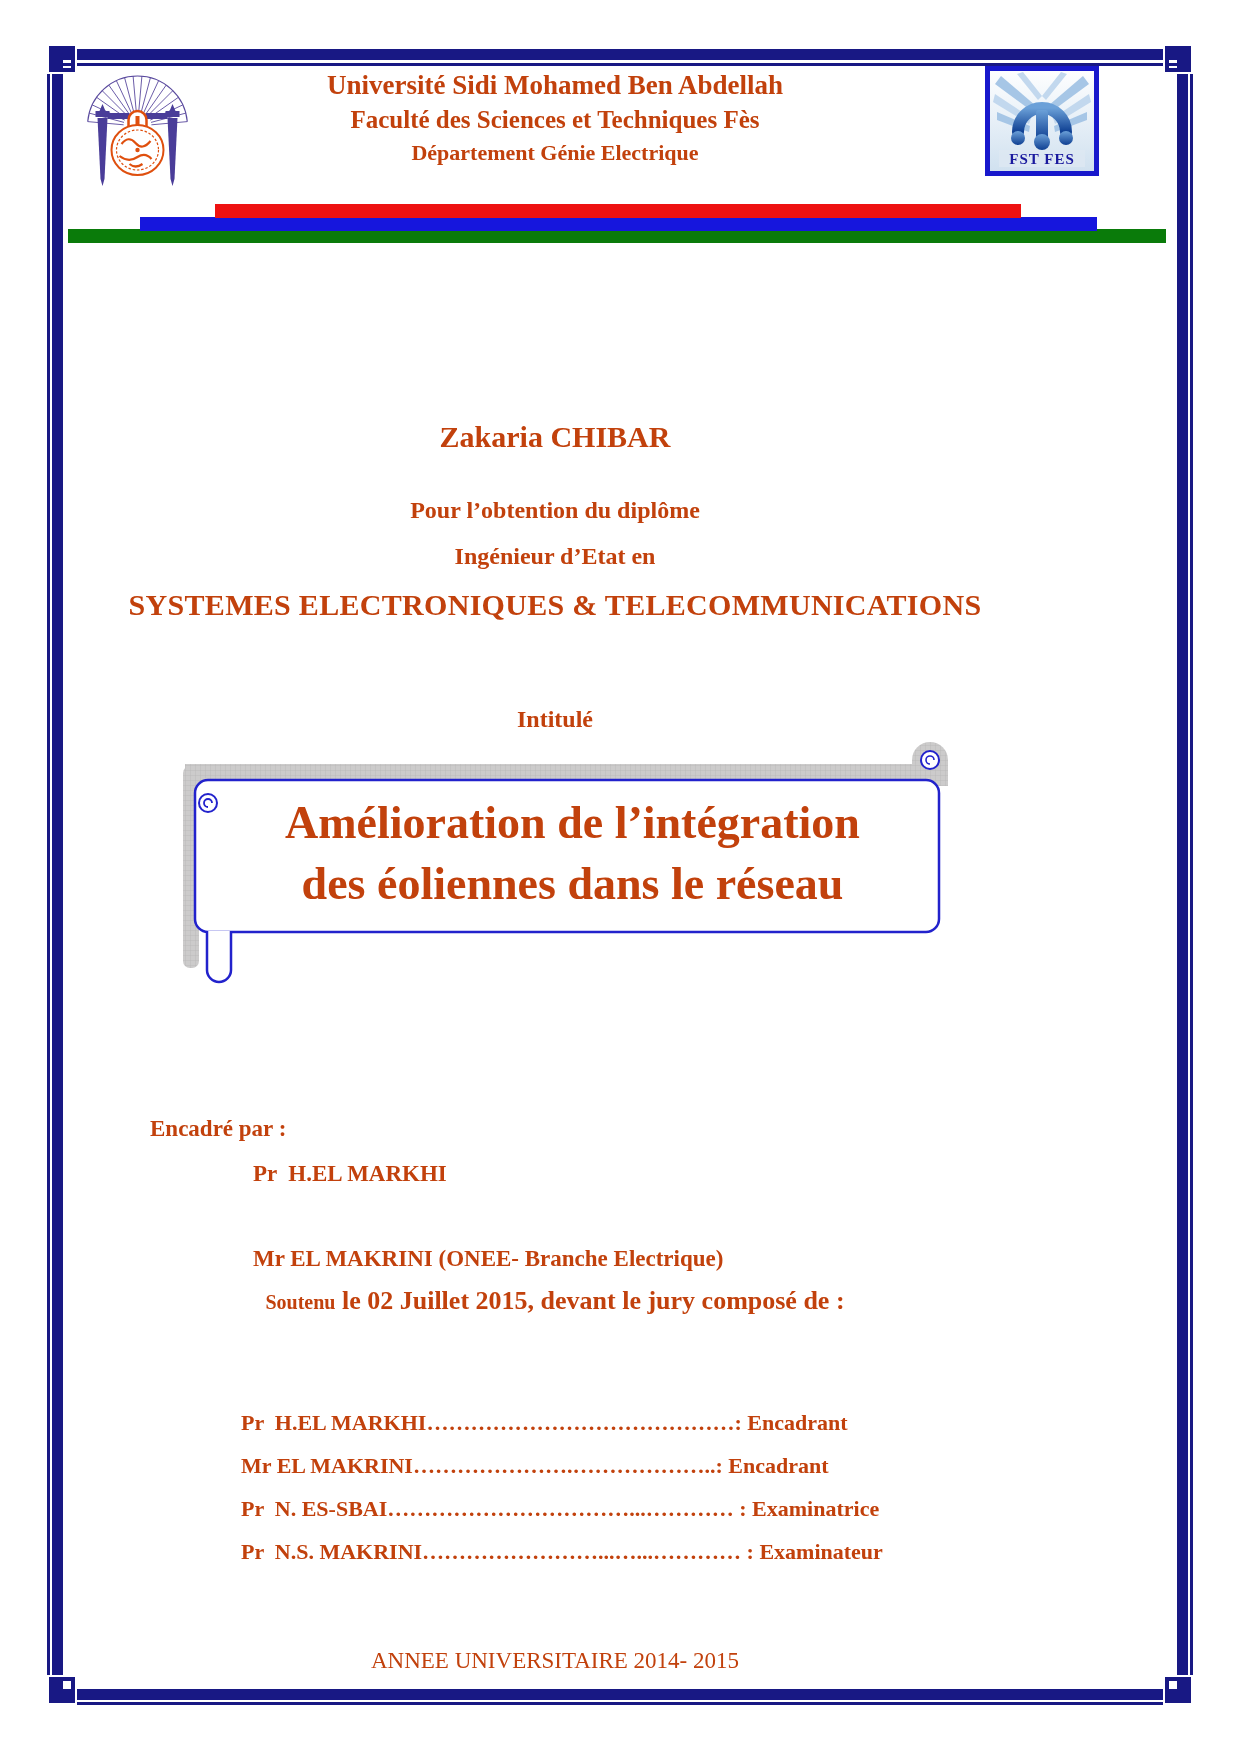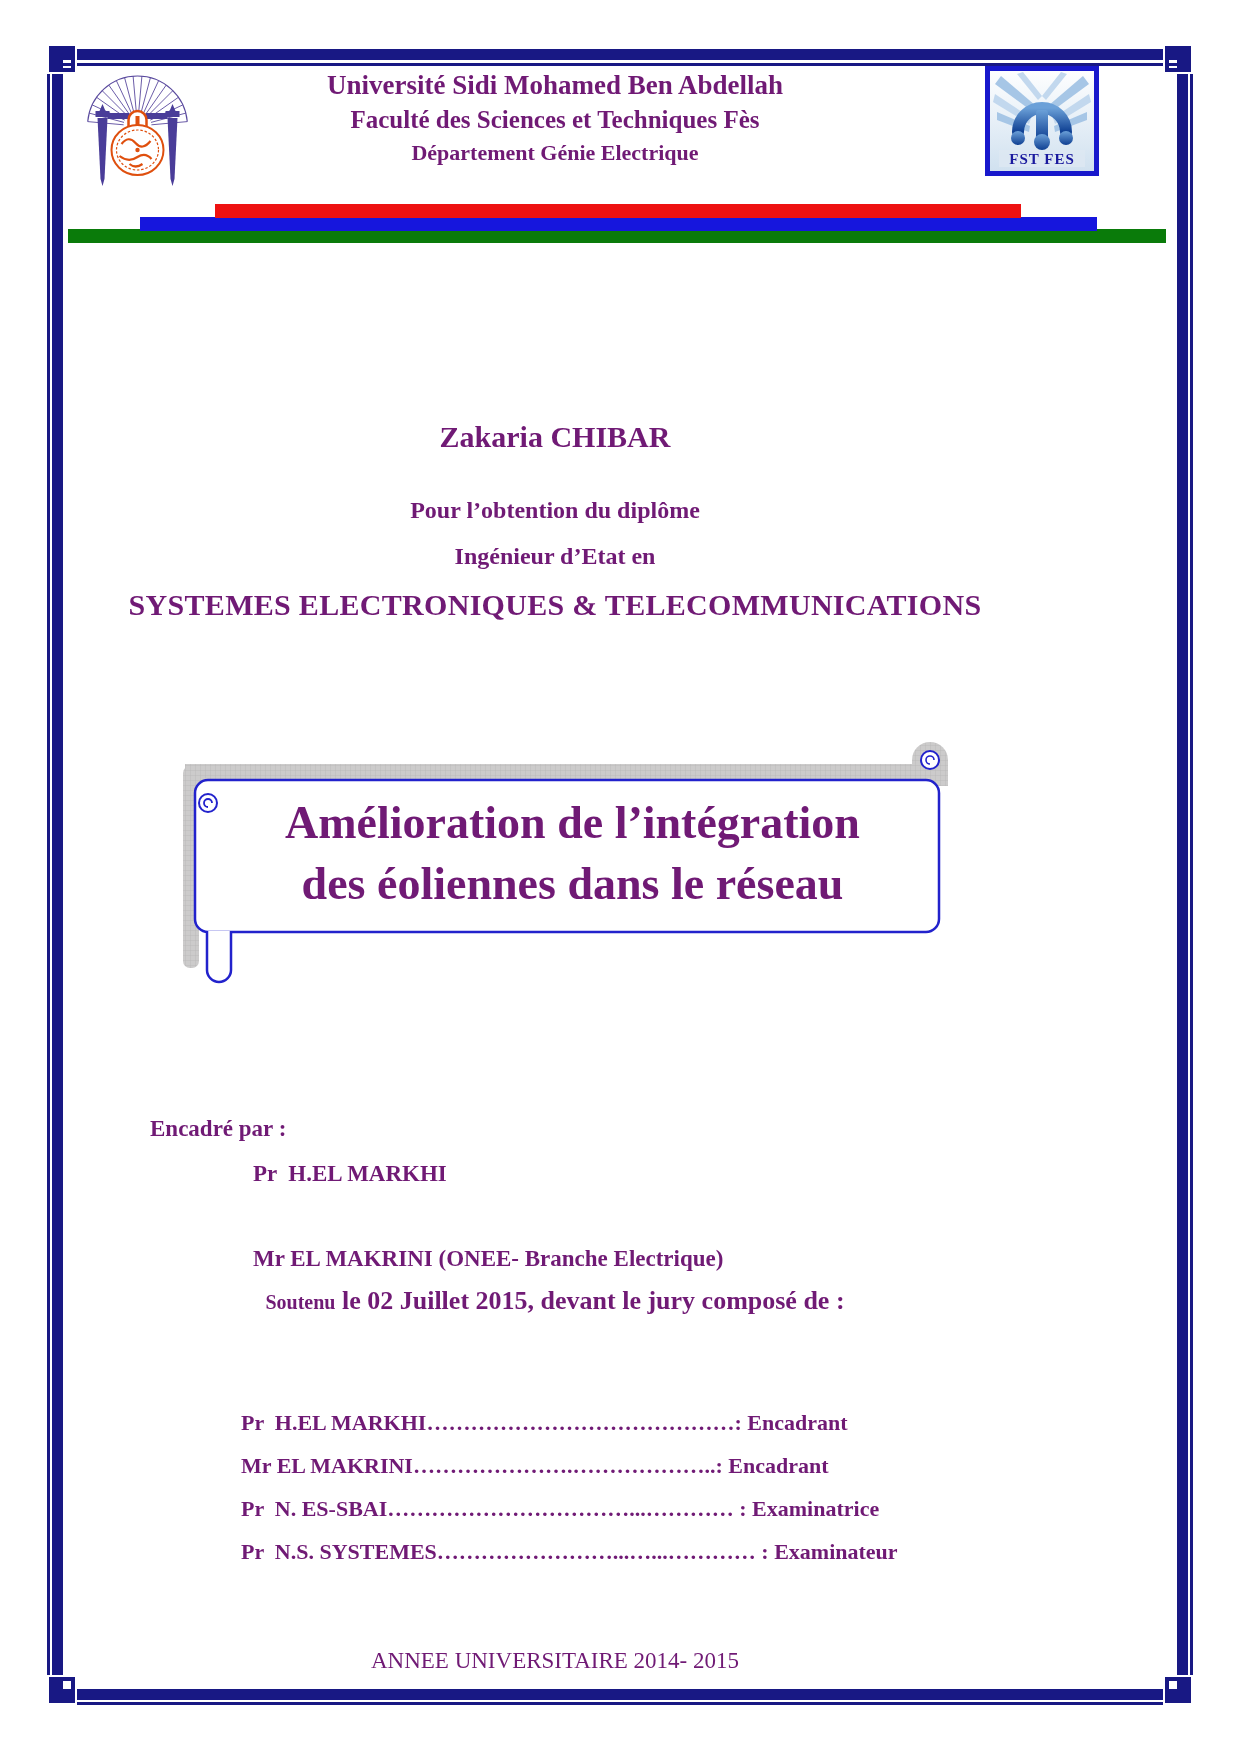--- a/index.html
+++ b/index.html
@@ -1,21 +1,21 @@
 <!DOCTYPE html>
 <html><head>
 <meta charset="utf-8">
 <style>
   html,body{margin:0;padding:0;background:#ffffff;}
   .page{
     position:relative;
     width:1240px;height:1755px;
     background:#ffffff;
     font-family:"Liberation Serif","DejaVu Serif",serif;
-    color:#701a75;
+    color:#c2410c;
     overflow:hidden;
   }
   
   .border-thin{
     position:absolute;left:47px;top:63px;right:47px;bottom:50px;
     border:3px solid #181884;pointer-events:none;
   }
   .border-thick{
     position:absolute;left:52px;top:49px;right:52px;bottom:55px;
     border:11px solid #181884;pointer-events:none;
@@ -161,20 +161,21 @@
   </div>
 
   <div class="bar bar-red" style="background: rgb(238, 17, 17);"></div>
   <div class="bar bar-blue" style="background: rgb(22, 22, 221);"></div>
   <div class="bar bar-green" style="background: rgb(10, 123, 10);"></div>
 
   <div class="cline l-author">Zakaria CHIBAR</div>
   <div class="cline l-dipintro">Pour l’obtention du diplôme</div>
   <div class="cline l-dipdeg">Ingénieur d’Etat en</div>
   <div class="cline l-program">SYSTEMES ELECTRONIQUES &amp; TELECOMMUNICATIONS</div>
+  <div class="cline l-titlelabel">Intitulé</div>
 
   <div class="banner">
     <svg width="785" height="252" viewBox="0 0 785 252">
       <defs>
         <pattern id="gp" width="5" height="5" patternUnits="userSpaceOnUse">
           <rect width="5" height="5" fill="#cccbcb"></rect>
           <path d="M0,0H5M0,0V5" stroke="#b5b4b4" stroke-width="0.7"></path>
         </pattern>
       </defs>
       <rect x="10" y="24" width="752" height="22" fill="url(#gp)"></rect>
@@ -205,19 +206,19 @@
     <div class="jury-row">
       <span>Pr  H.EL MARKHI</span><span>……………………………………</span><span>: Encadrant</span>
     </div>
     <div class="jury-row">
       <span>Mr EL MAKRINI</span><span>………………….………………..</span><span>: Encadrant</span>
     </div>
     <div class="jury-row">
       <span>Pr  N. ES-SBAI</span><span>……………………………...…………</span><span> : Examinatrice</span>
     </div>
     <div class="jury-row">
-      <span>Pr  N.S. SYSTEMES</span><span>……………………...…...…………</span><span> : Examinateur</span>
+      <span>Pr  N.S. MAKRINI</span><span>……………………...…...…………</span><span> : Examinateur</span>
     </div>
   </div>
 
   <div class="footer-line">ANNEE UNIVERSITAIRE 2014- 2015</div>
 
 </div>
 
 </body></html>

